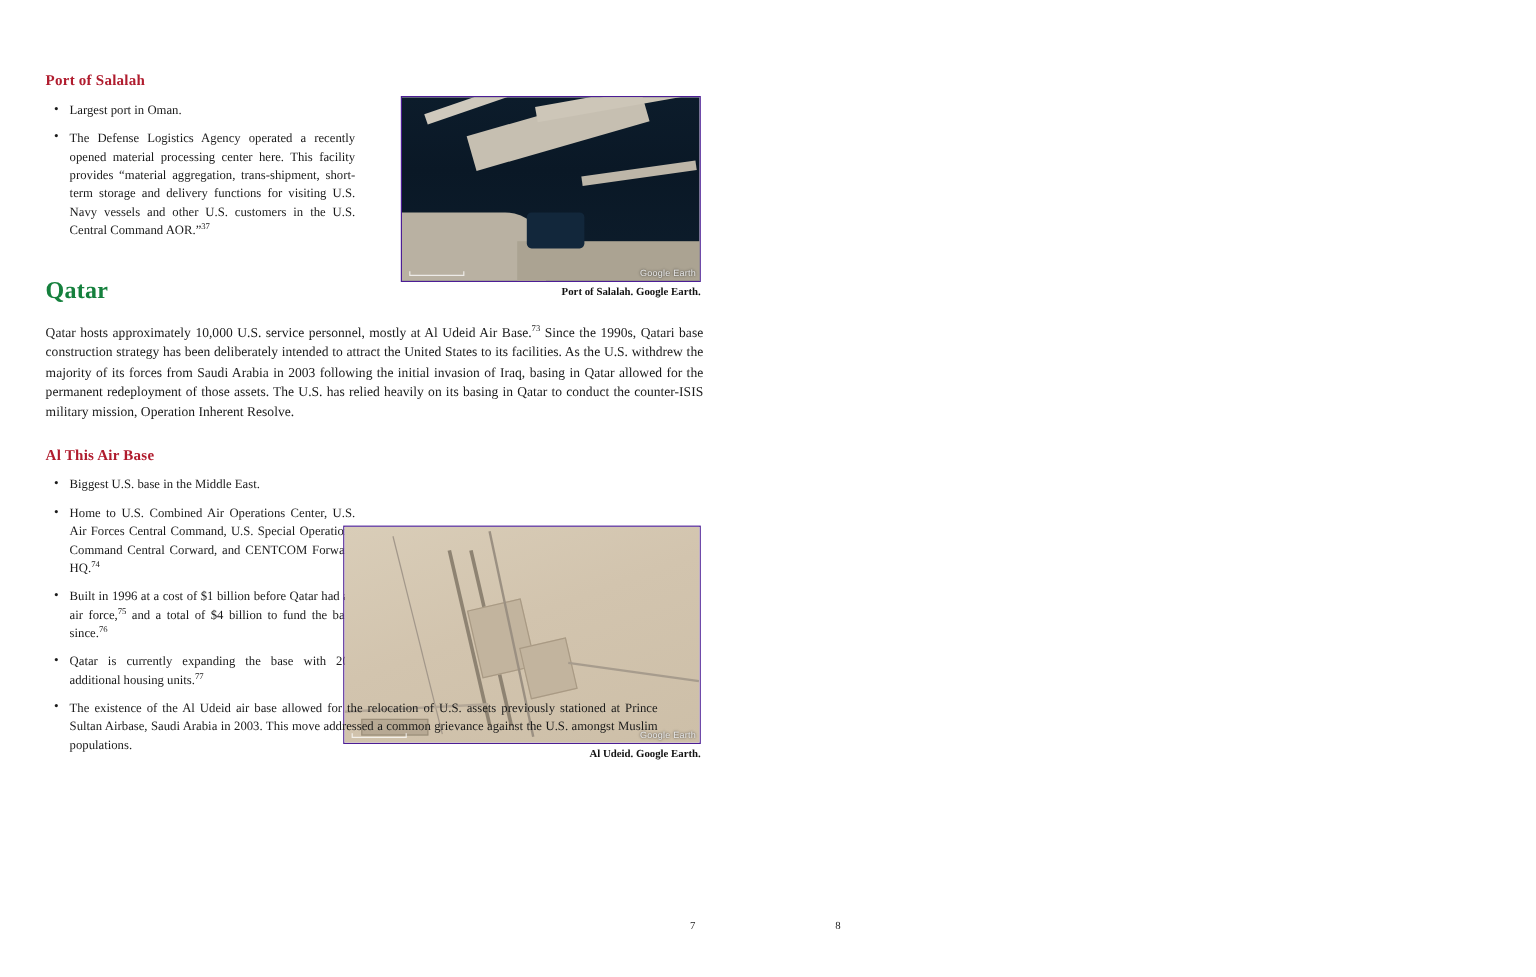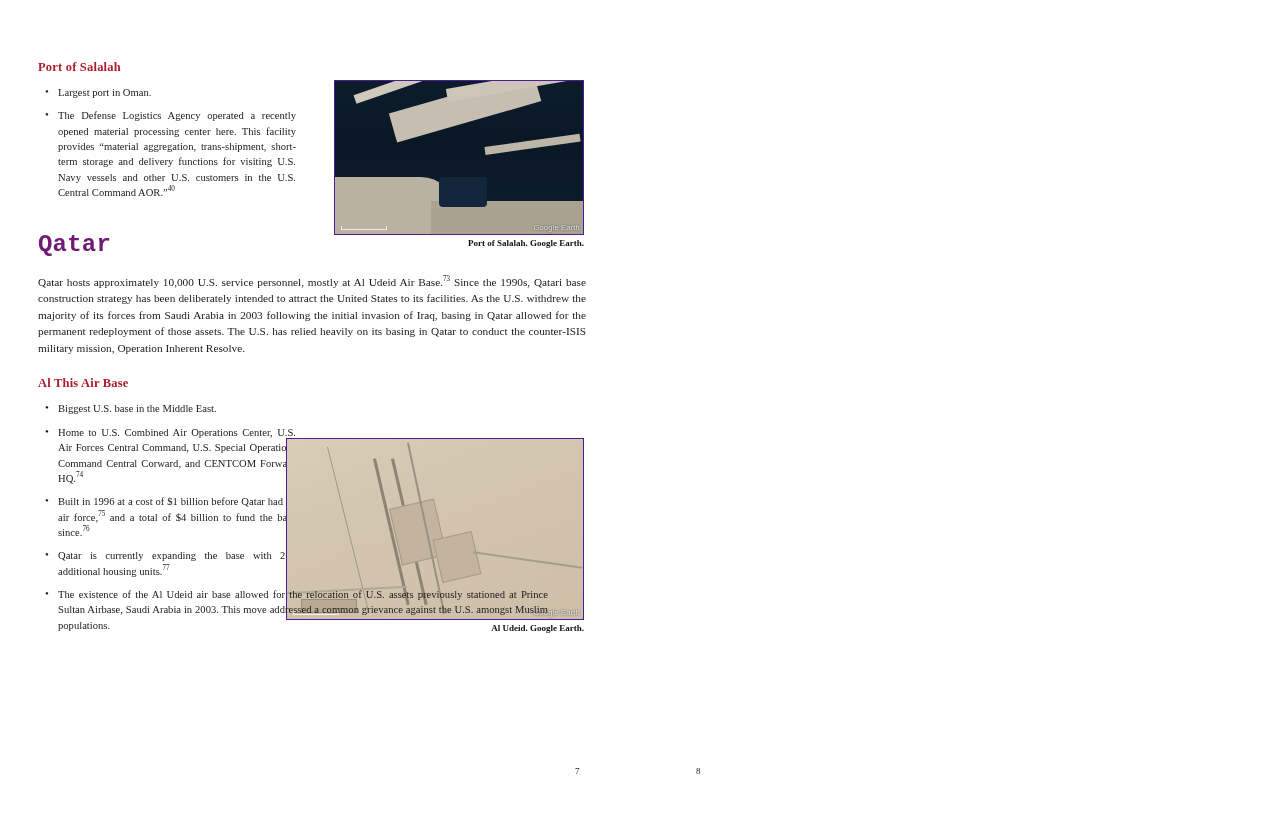--- a/index.html
+++ b/index.html
@@ -11,24 +11,24 @@
     font-family: "Liberation Serif", serif;
     color: #1a1a1a;
     overflow: hidden;
   }
   .spread { display: flex; width: 1280px; height: 814px; }
   .page { position: relative; width: 640px; height: 814px; padding: 0; }
   .page-inner { position: absolute; }
   .left-inner { left: 38px; top: 60px; width: 548px; }
 
   h1.section {
-    font-family: Liberation Mono, monospace;
+    font-family: Liberation Serif, serif;
     font-weight: bold;
-    font-size: 24px;
-    color: #701a75;
+    font-size: 20px;
+    color: #15803d;
     margin: 22px 0 16px 0;
     letter-spacing: 0.2px;
   }
   h2.sub {
     font-family: "Liberation Serif", serif;
     font-weight: bold;
     font-size: 12.5px;
     color: #b01c2e;
     margin: 0 0 10px 0;
     letter-spacing: 0.2px;
@@ -137,21 +137,21 @@
 <div class="spread">
 
   <div class="page">
 
     <div class="page-inner left-inner">
 
       <h2 class="sub">Port of Salalah</h2>
 
       <ul class="bullets" style="width: 258px;">
         <li><span>Largest port in Oman.</span></li>
-        <li><span>The Defense Logistics Agency operated a recently opened material processing center here. This facility provides “material aggregation, trans-shipment, short-term storage and delivery functions for visiting U.S. Navy vessels and other U.S. customers in the U.S. Central Command AOR.”</span><sup>40</sup></li>
+        <li><span>The Defense Logistics Agency operated a recently opened material processing center here. This facility provides “material aggregation, trans-shipment, short-term storage and delivery functions for visiting U.S. Navy vessels and other U.S. customers in the U.S. Central Command AOR.”</span><sup>37</sup></li>
       </ul>
 
       <div class="figure" style="left: 296px; top: 20px; width: 250px; height: 155px;">
         <div class="fig-img">
           <div class="img-salalah"></div>
           <div class="salalah-pier" style="left:20px; top:14px; width:120px; height:9px; transform: rotate(-19deg); transform-origin: left center;"></div>
           <div class="salalah-pier" style="left:58px; top:32px; width:150px; height:30px; transform: rotate(-16deg); transform-origin: left center; background:#c6bfb1;"></div>
           <div class="salalah-pier" style="left:112px; top:8px; width:128px; height:13px; transform: rotate(-10deg); transform-origin: left center; background:#cdc6b8;"></div>
           <div class="salalah-land" style="left:0; top:96px; width:120px; height:59px; border-top-right-radius:34px;"></div>
           <div class="salalah-land" style="left:96px; top:120px; width:154px; height:35px; background:#aba392;"></div>

